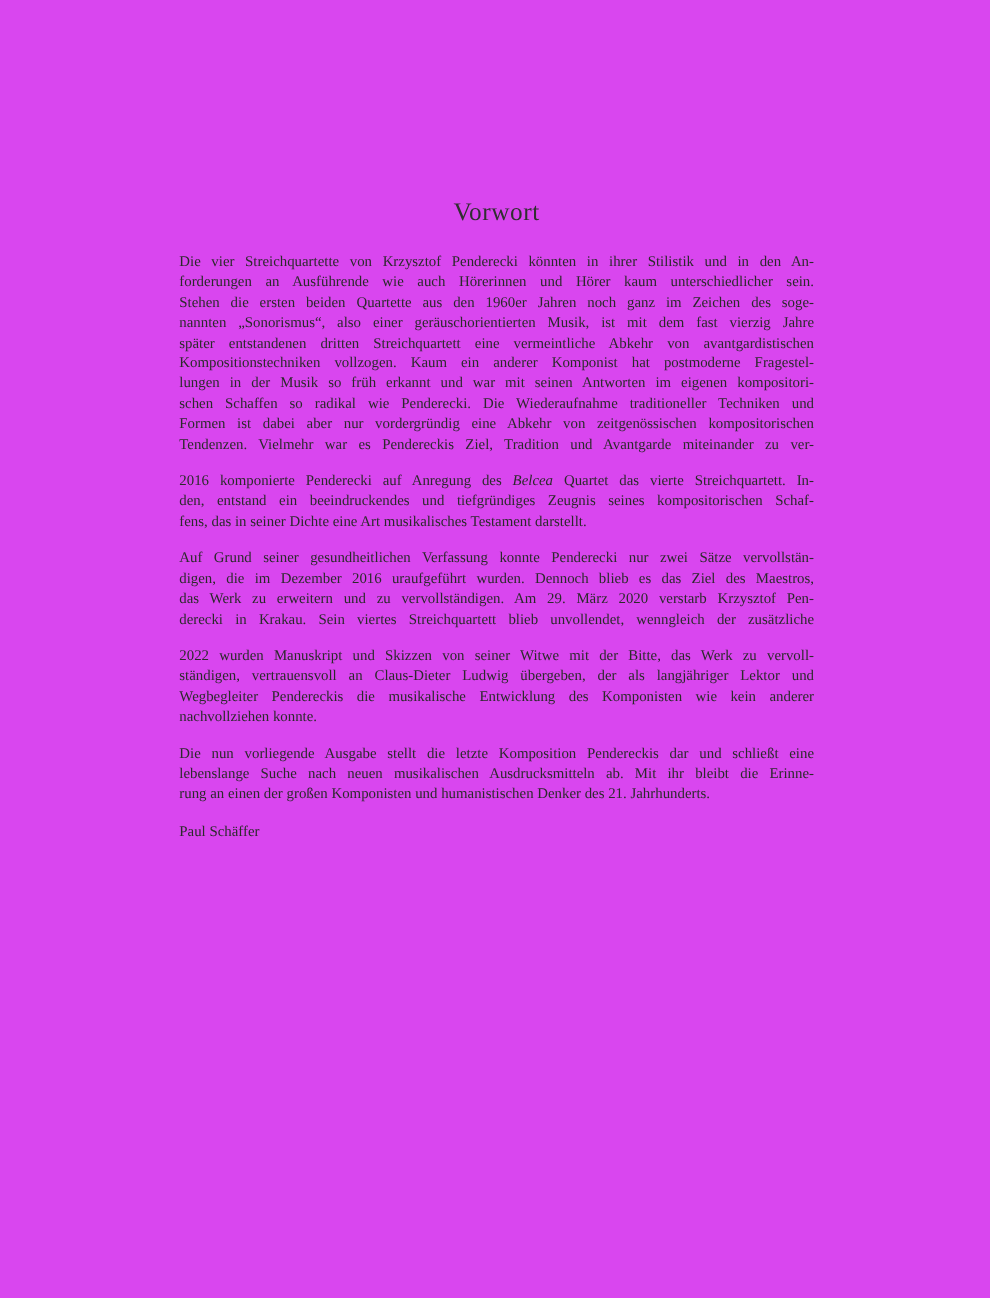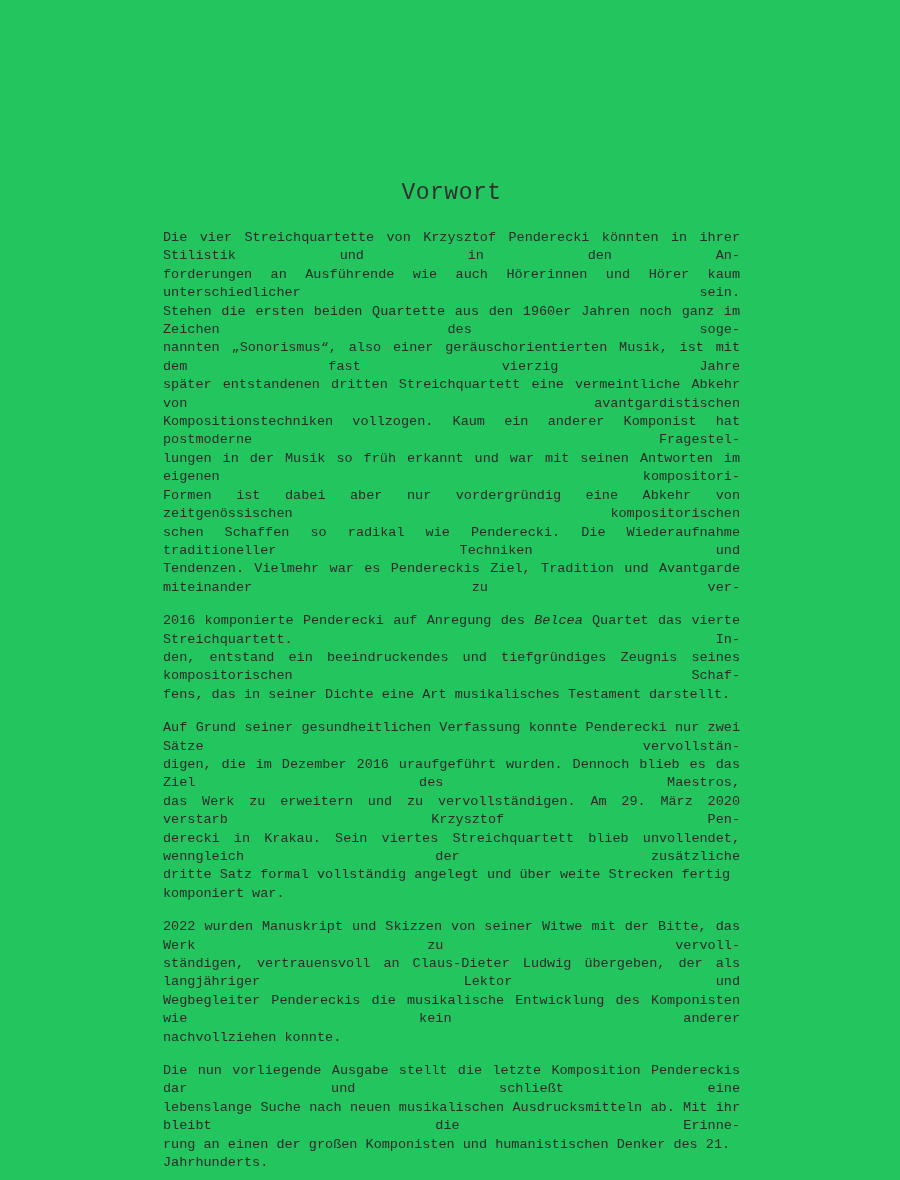--- a/index.html
+++ b/index.html
@@ -4,25 +4,25 @@
 <style>
   html, body {
     margin: 0;
     padding: 0;
     background: #ffffff;
   }
   .page {
     position: relative;
     width: 900px;
     height: 1180px;
-    background: #22c55e;
+    background: #d946ef;
     box-sizing: border-box;
     padding: 179px 160px 0 163px;
     overflow: hidden;
-    font-family: Liberation Mono, monospace;
+    font-family: Liberation Serif, serif;
     color: #2b2b2b;
   }
   .title {
     margin: 0 0 22px 0;
     text-align: center;
     font-size: 23px;
     line-height: 28px;
     font-weight: 400;
     letter-spacing: 0.5px;
     color: #303030;
@@ -59,35 +59,34 @@
   <h1 class="title">Vorwort</h1>
   <div class="body-text">
       <div class="paragraph">
         <div class="line fill">Die vier Streichquartette von Krzysztof Penderecki könnten in ihrer Stilistik und in den An-</div>
         <div class="line fill">forderungen an Ausführende wie auch Hörerinnen und Hörer kaum unterschiedlicher sein.</div>
         <div class="line fill">Stehen die ersten beiden Quartette aus den 1960er Jahren noch ganz im Zeichen des soge-</div>
         <div class="line fill">nannten „Sonorismus“, also einer geräuschorientierten Musik, ist mit dem fast vierzig Jahre</div>
         <div class="line fill">später entstandenen dritten Streichquartett eine vermeintliche Abkehr von avantgardistischen</div>
         <div class="line fill">Kompositionstechniken vollzogen. Kaum ein anderer Komponist hat postmoderne Fragestel-</div>
         <div class="line fill">lungen in der Musik so früh erkannt und war mit seinen Antworten im eigenen kompositori-</div>
+        <div class="line fill">schen Schaffen so radikal wie Penderecki. Die Wiederaufnahme traditioneller Techniken und</div>
         <div class="line fill">Formen ist dabei aber nur vordergründig eine Abkehr von zeitgenössischen kompositorischen</div>
-        <div class="line fill">schen Schaffen so radikal wie Penderecki. Die Wiederaufnahme traditioneller Techniken und</div>
         <div class="line fill">Tendenzen. Vielmehr war es Pendereckis Ziel, Tradition und Avantgarde miteinander zu ver-</div>
       </div>
       <div class="paragraph">
         <div class="line fill">2016 komponierte Penderecki auf Anregung des <span class="italic">Belcea</span> Quartet das vierte Streichquartett. In-</div>
         <div class="line fill">den, entstand ein beeindruckendes und tiefgründiges Zeugnis seines kompositorischen Schaf-</div>
         <div class="line">fens, das in seiner Dichte eine Art musikalisches Testament darstellt.</div>
       </div>
       <div class="paragraph">
         <div class="line fill">Auf Grund seiner gesundheitlichen Verfassung konnte Penderecki nur zwei Sätze vervollstän-</div>
         <div class="line fill">digen, die im Dezember 2016 uraufgeführt wurden. Dennoch blieb es das Ziel des Maestros,</div>
         <div class="line fill">das Werk zu erweitern und zu vervollständigen. Am 29. März 2020 verstarb Krzysztof Pen-</div>
         <div class="line fill">derecki in Krakau. Sein viertes Streichquartett blieb unvollendet, wenngleich der zusätzliche</div>
-        <div class="line">dritte Satz formal vollständig angelegt und über weite Strecken fertig komponiert war.</div>
       </div>
       <div class="paragraph">
         <div class="line fill">2022 wurden Manuskript und Skizzen von seiner Witwe mit der Bitte, das Werk zu vervoll-</div>
         <div class="line fill">ständigen, vertrauensvoll an Claus-Dieter Ludwig übergeben, der als langjähriger Lektor und</div>
         <div class="line fill">Wegbegleiter Pendereckis die musikalische Entwicklung des Komponisten wie kein anderer</div>
         <div class="line">nachvollziehen konnte.</div>
       </div>
       <div class="paragraph">
         <div class="line fill">Die nun vorliegende Ausgabe stellt die letzte Komposition Pendereckis dar und schließt eine</div>
         <div class="line fill">lebenslange Suche nach neuen musikalischen Ausdrucksmitteln ab. Mit ihr bleibt die Erinne-</div>

